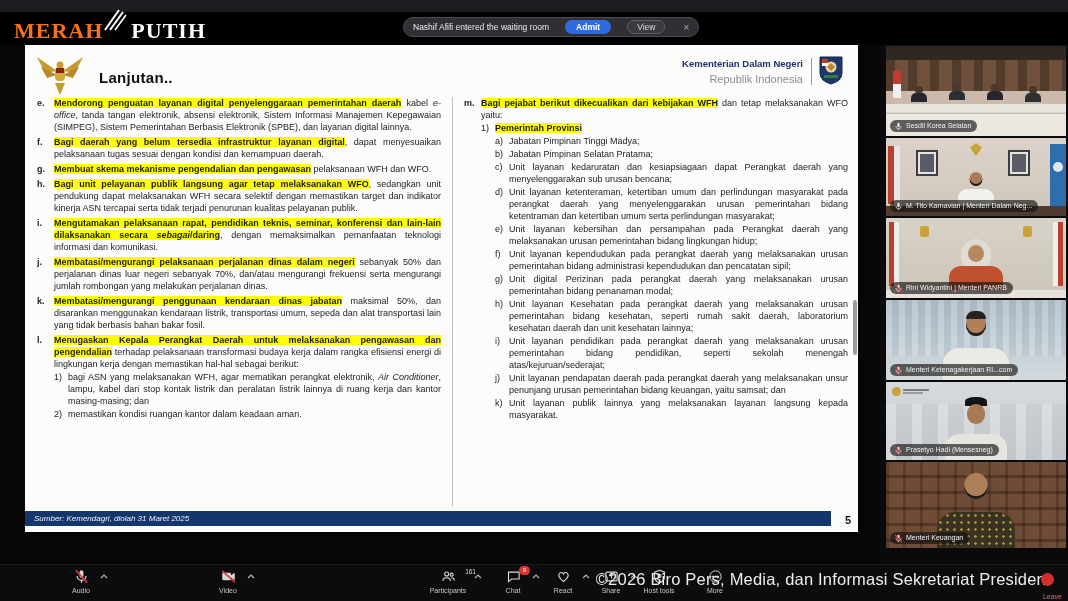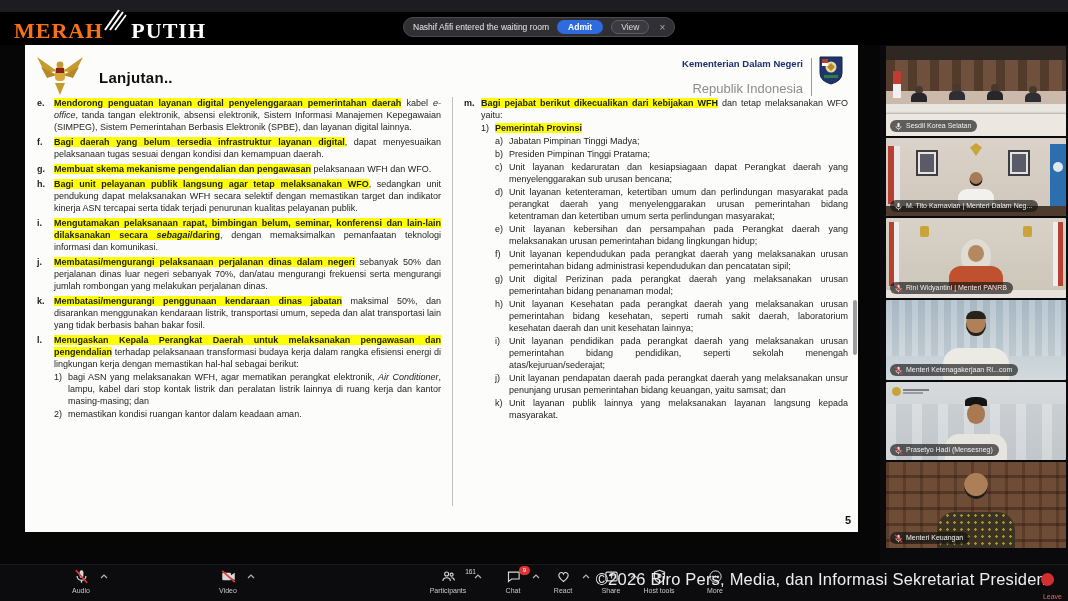--- a/index.html
+++ b/index.html
@@ -4,41 +4,41 @@
 <style>
   html,body{margin:0;padding:0;width:1068px;height:601px;background:#0a0a0c;overflow:hidden;
     font-family:"Liberation Sans",sans-serif;-webkit-font-smoothing:antialiased;position:relative}
   
   #topstrip{position:absolute;top:0;left:0;right:0;height:12px;background:#1d1d21}
   #topbar{position:absolute;top:12px;left:0;right:0;height:33px;background:#000}
   #logo{position:absolute;left:14px;top:2px;display:flex;align-items:baseline;font-family:"Liberation Serif",serif;font-weight:bold;font-size:22px;letter-spacing:1px}
   #logo .merah{color:#f97316}
   #logo .putih{color:#fff;margin-left:2px}
   #logo svg{position:relative;top:-6px;left:-2px}
-  #notif{position:absolute;left:403px;top:5px;height:18px;background:#303034;border:1px solid #4a4a50;border-radius:10px;display:flex;align-items:center;gap:8px;padding:0 9px;font-size:8.5px;color:#e9e9e9;white-space:nowrap}
+  #notif{position:absolute;left:403px;top:5px;height:18px;background:#303034;border:1px solid #4a4a50;border-radius:10px;display:flex;align-items:center;gap:16px;padding:0 9px;font-size:8.5px;color:#e9e9e9;white-space:nowrap}
   #notif .btn-admit{background:#2e6bdf;color:#fff;border-radius:9px;padding:2px 11px;font-size:8.5px;font-weight:bold;cursor:pointer}
   #notif .btn-view{background:#3a3a40;border:1px solid #5c5c63;color:#ddd;border-radius:9px;padding:1px 9px;font-size:8.5px;cursor:pointer}
   #notif .close{color:#a7a7a7;font-size:10px;cursor:pointer;margin-left:2px}
   #status{position:absolute;right:8px;top:-2px;display:flex;align-items:center;gap:7px;color:#cfcfcf;font-size:8px}
   .st-shield{width:12px;height:12px;border-radius:3px;background:#1ea55b}
   .st-sq{width:11px;height:9px;border:1px solid #9a9aa0;border-radius:1px}
   .st-sig{display:flex;align-items:flex-end;gap:1px}
   .st-sig i{display:block;width:2px;background:#9a9aa0}
   .rec-dot{width:5px;height:5px;border-radius:50%;background:#e03434;display:inline-block;margin-right:3px}
   .st-pencil{color:#bbb;font-size:10px}
   .st-blue{width:13px;height:13px;border-radius:50%;background:#2d8cff}
   .st-red{width:13px;height:13px;border-radius:3px;background:#d8363a}
   
   #stage{position:absolute;left:0;top:45px;width:880px;height:520px;background:#060607}
   #doc{position:absolute;left:25px;top:0;width:833px;height:487px;background:#fcfcfb;color:#1d1d1d}
   #doc-title{position:absolute;left:74px;top:24px;font-size:15px;font-weight:bold;color:#0f0f0f;letter-spacing:.3px}
   #garuda{position:absolute;left:10px;top:8px}
   #ministry{position:absolute;right:46px;top:13px;text-align:right;padding-right:8px;border-right:1px solid #9a9a9a}
   #ministry .m1{font-size:9.5px;font-weight:bold;color:#1c2f6e}
-  #ministry .m2{font-size:13px;color:#8d8d8d;margin-top:12px}
+  #ministry .m2{font-size:11px;color:#8d8d8d;margin-top:4px}
   #mlogo{position:absolute;right:14px;top:10px}
   #cols{position:absolute;left:12px;right:10px;top:52px;bottom:26px;display:flex}
   #col-l{width:404px;padding-right:11px;border-right:1px solid #bfbfbf}
   #col-r{flex:1;padding-left:11px}
   .doc-item{display:flex;margin-bottom:3px}
   .item-label{width:17px;flex:none;font-weight:bold;font-size:9px;line-height:12px}
   .item-body{flex:1;font-size:9px;line-height:12px;text-align:justify}
   .hl{background:#ffff00}
   .b{font-weight:bold}
   .i{font-style:italic}
@@ -127,21 +127,21 @@
           <div class="doc-item">
             <span class="item-label">g.</span>
             <div class="item-body"><span class="hl b">Membuat skema mekanisme pengendalian dan pengawasan</span><span> pelaksanaan WFH dan WFO.</span></div>
           </div>
           <div class="doc-item">
             <span class="item-label">h.</span>
             <div class="item-body"><span class="hl b">Bagi unit pelayanan publik langsung agar tetap melaksanakan WFO</span><span>, sedangkan unit pendukung dapat melaksanakan WFH secara selektif dengan memastikan target dan indikator kinerja ASN tercapai serta tidak terjadi penurunan kualitas pelayanan publik.</span></div>
           </div>
           <div class="doc-item">
             <span class="item-label">i.</span>
-            <div class="item-body"><span class="hl b">Mengutamakan pelaksanaan rapat, bimbingan belum, seminar, konferensi dan lain-lain dilaksanakan secara </span><span class="hl b i">sebagai</span><span class="hl b">/daring</span><span>, dengan memaksimalkan pemanfaatan teknologi informasi dan komunikasi.</span></div>
+            <div class="item-body"><span class="hl b">Mengutamakan pelaksanaan rapat, pendidikan teknis, seminar, konferensi dan lain-lain dilaksanakan secara </span><span class="hl b i">sebagai</span><span class="hl b">/daring</span><span>, dengan memaksimalkan pemanfaatan teknologi informasi dan komunikasi.</span></div>
           </div>
           <div class="doc-item">
             <span class="item-label">j.</span>
             <div class="item-body"><span class="hl b">Membatasi/mengurangi pelaksanaan perjalanan dinas dalam negeri</span><span> sebanyak 50% dan perjalanan dinas luar negeri sebanyak 70%, dan/atau mengurangi frekuensi serta mengurangi jumlah rombongan yang melakukan perjalanan dinas.</span></div>
           </div>
           <div class="doc-item">
             <span class="item-label">k.</span>
             <div class="item-body"><span class="hl b">Membatasi/mengurangi penggunaan kendaraan dinas jabatan</span><span> maksimal 50%, dan disarankan menggunakan kendaraan listrik, transportasi umum, sepeda dan alat transportasi lain yang tidak berbasis bahan bakar fosil.</span></div>
           </div>
           <div class="doc-item">
@@ -160,21 +160,21 @@
             <span class="item-label">m.</span>
             <div class="item-body"><span class="hl b">Bagi pejabat berikut dikecualikan dari kebijakan WFH</span><span> dan tetap melaksanakan WFO yaitu:</span><div class="sub">
                 <span class="sub-label">1)</span>
                 <div class="sub-body"><span class="hl b">Pemerintah Provinsi</span><div>
                     <div class="sub">
                       <span class="sub-label">a)</span>
                       <div class="sub-body"><span>Jabatan Pimpinan Tinggi Madya;</span></div>
                     </div>
                     <div class="sub">
                       <span class="sub-label">b)</span>
-                      <div class="sub-body"><span>Presiden Pimpinan Tinggi Pratama;</span></div>
+                      <div class="sub-body"><span>Jabatan Pimpinan Selatan Pratama;</span></div>
                     </div>
                     <div class="sub">
                       <span class="sub-label">c)</span>
                       <div class="sub-body"><span>Unit layanan kedaruratan dan kesiapsiagaan dapat Perangkat daerah yang menyelenggarakan sub urusan bencana;</span></div>
                     </div>
                     <div class="sub">
                       <span class="sub-label">d)</span>
                       <div class="sub-body"><span>Unit layanan ketenteraman, ketertiban umum dan perlindungan masyarakat pada perangkat daerah yang menyelenggarakan urusan pemerintahan bidang ketentraman dan ketertiban umum serta perlindungan masyarakat;</span></div>
                     </div>
                     <div class="sub">
@@ -203,20 +203,21 @@
                     </div>
                     <div class="sub">
                       <span class="sub-label">k)</span>
                       <div class="sub-body"><span>Unit layanan publik lainnya yang melaksanakan layanan langsung kepada masyarakat.</span></div>
                     </div>
                   </div></div>
               </div></div>
           </div>
         </div>
     </div>
+    <div id="doc-footer">Sumber: Kemendagri, diolah 31 Maret 2025</div>
     <div id="doc-page">5</div>
     <div id="doc-scroll"></div>
   </div>
 </div>
 
 <div id="panel">
     <div class="tile" style="height: 90px;">
       <div class="sc" style="background:linear-gradient(#2f2722 0 16%,#6d4f3c 16% 50%,#cbb9ab 50% 64%,#e9e5df 64% 100%)"></div>
 <div class="sc" style="top:16%;height:34%;bottom:auto;background:repeating-linear-gradient(90deg,rgba(35,22,13,.35) 0 9px,rgba(120,85,60,.18) 9px 22px)"></div>
 <div style="position:absolute;left:7px;top:28%;width:8px;height:30%;background:linear-gradient(#c23b30 0 50%,#f0f0f0 50% 100%)"></div>

